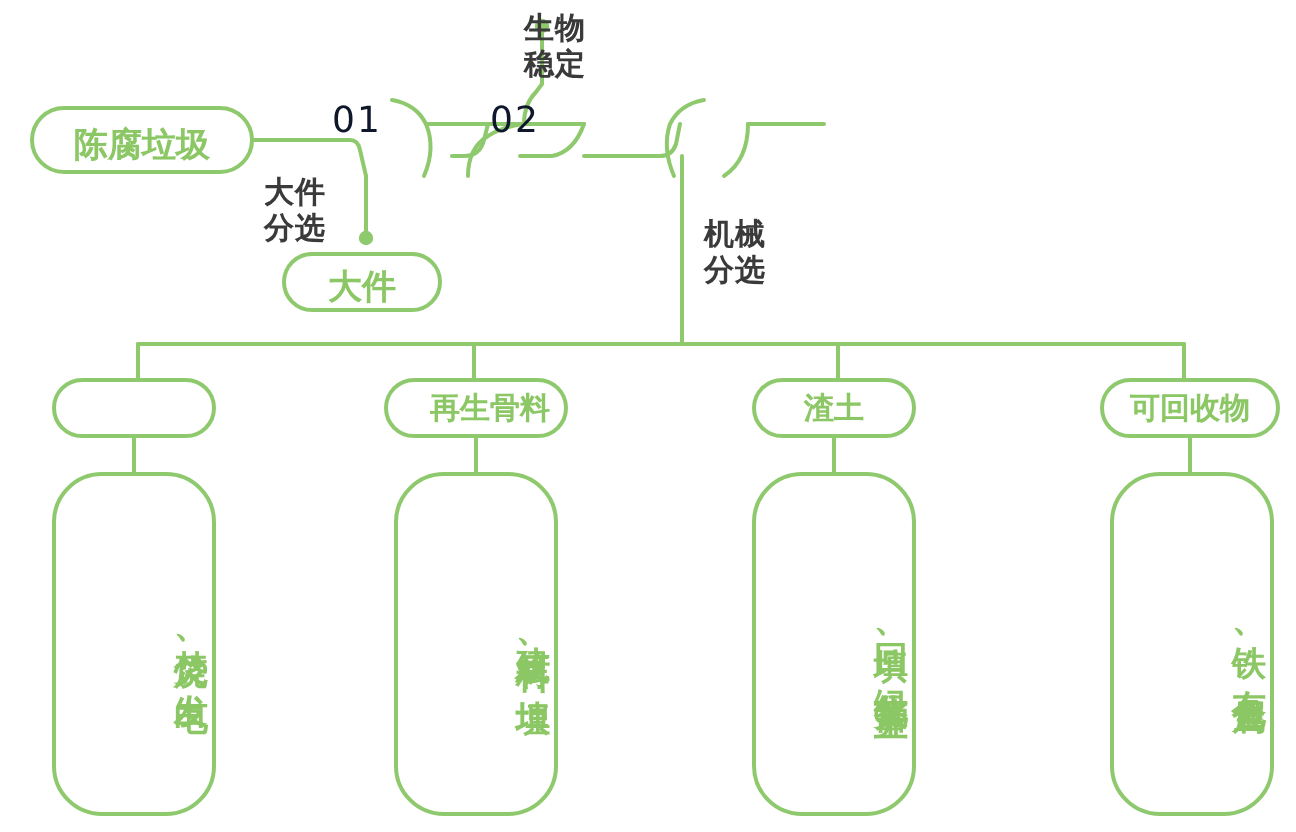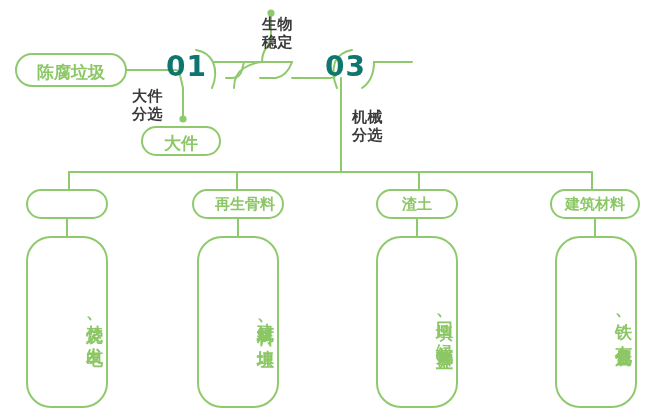--- a/index.html
+++ b/index.html
@@ -36,23 +36,23 @@
   }
   
   .annot {
     color: #3a3a3a;
     font-size: 15px;
     font-weight: 700;
     letter-spacing: 0.5px;
   }
   
   .stage-num {
-    color: #0f766e;
-    font-size: 28px;
-    font-weight: 700;
+    color: #0f172a;
+    font-size: 18px;
+    font-weight: 400;
     letter-spacing: 1px;
   }
   
   .pill-text {
     position: absolute;
     color: #8cc765;
     font-size: 17px;
     font-weight: 700;
     white-space: pre;
     text-align: center;
@@ -132,33 +132,33 @@
       <rect x="198" y="237" width="80" height="170" rx="24" ry="24"></rect>
       <rect x="377" y="237" width="80" height="170" rx="24" ry="24"></rect>
       <rect x="556" y="237" width="80" height="170" rx="24" ry="24"></rect>
 
     </g>
   </svg>
 
   <div class="pill-text" style="left:16px; top:61px; width:110px;">陈腐垃圾</div>
 
   <div class="lbl stage-num" style="left:166px; top:50px;">01</div>
-  <div class="lbl stage-num" style="left:325px; top:50px;">03</div>
+  <div class="lbl stage-num" style="left:245px; top:50px;">02</div>
 
   <div class="lbl annot" style="left:132px; top:88px; text-align:center;">大件
 分选</div>
-  <div class="lbl annot" style="left:262px; top:16px;">生物
+  <div class="lbl annot" style="left:262px; top:6px;">生物
 稳定</div>
   <div class="lbl annot" style="left:352px; top:85px;margin-top:24px;">机械
 分选</div>
 
   <div class="pill-text" style="left:142px; top:132px; width:78px;">大件</div>
 
   <div class="pill-text small" style="left:193px; top:195px; width:104px;">再生骨料</div>
   <div class="pill-text small" style="left:377px; top:195px; width:80px;font-family:Liberation Mono, monospace;">渣土</div>
-  <div class="pill-text small" style="left:551px; top:195px; width:88px;">建筑材料</div>
+  <div class="pill-text small" style="left:551px; top:195px; width:88px;">可回收物</div>
 
   <div class="vtext" style="left:27px; top:249px; width:80px; height:150px;">焚烧、发电</div>
   <div class="vtext" style="left:198px; top:249px; width:80px; height:150px;">建筑材料、填埋</div>
   <div class="vtext" style="left:377px; top:249px; width:80px; height:150px;">回填、绿化营养土</div>
   <div class="vtext" style="left:556px; top:249px; width:80px; height:150px;">铁、有色金属</div>
 
 </div>
 
 </body></html>

